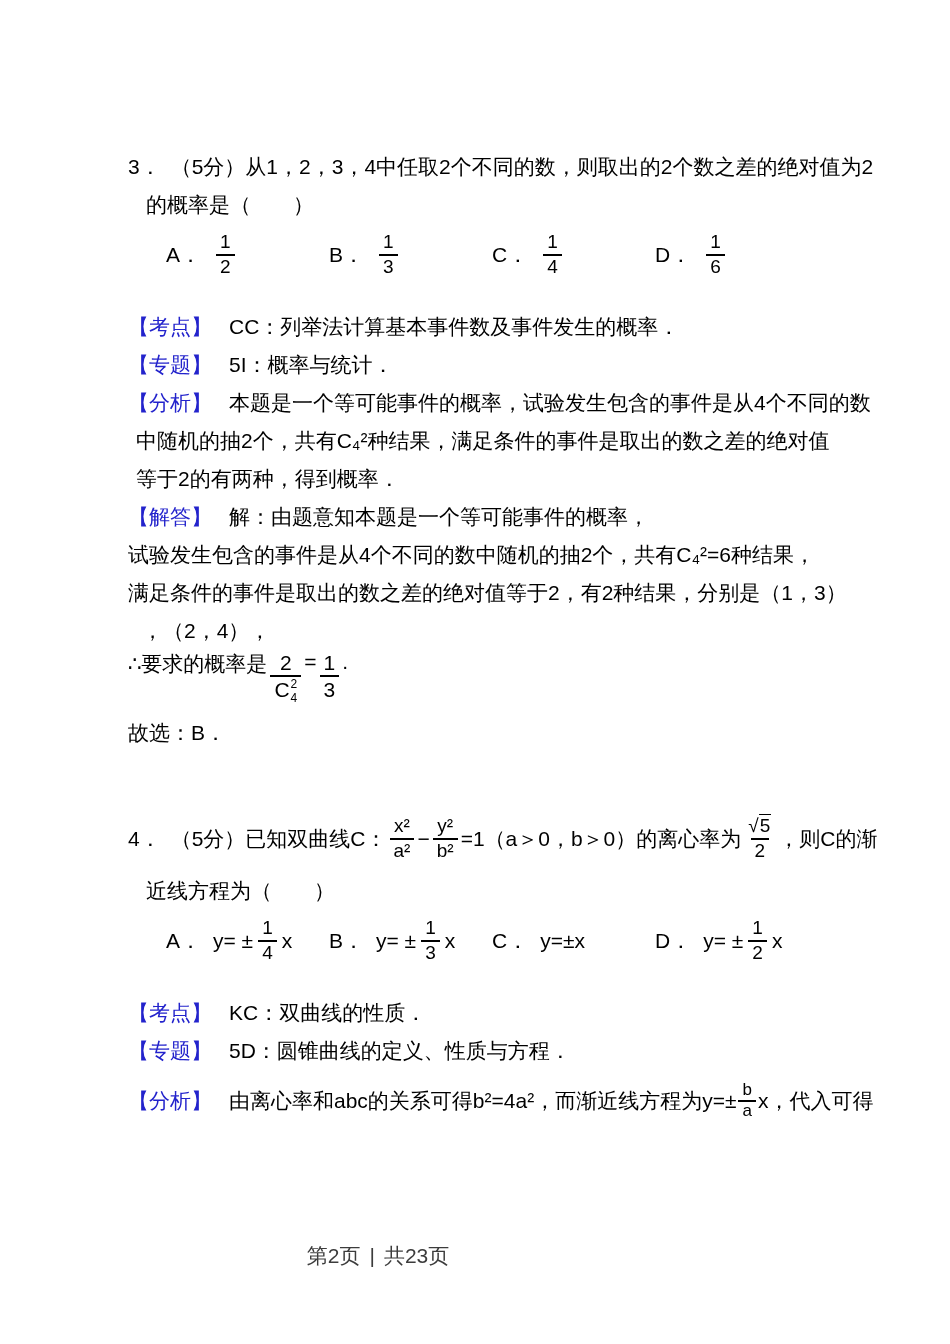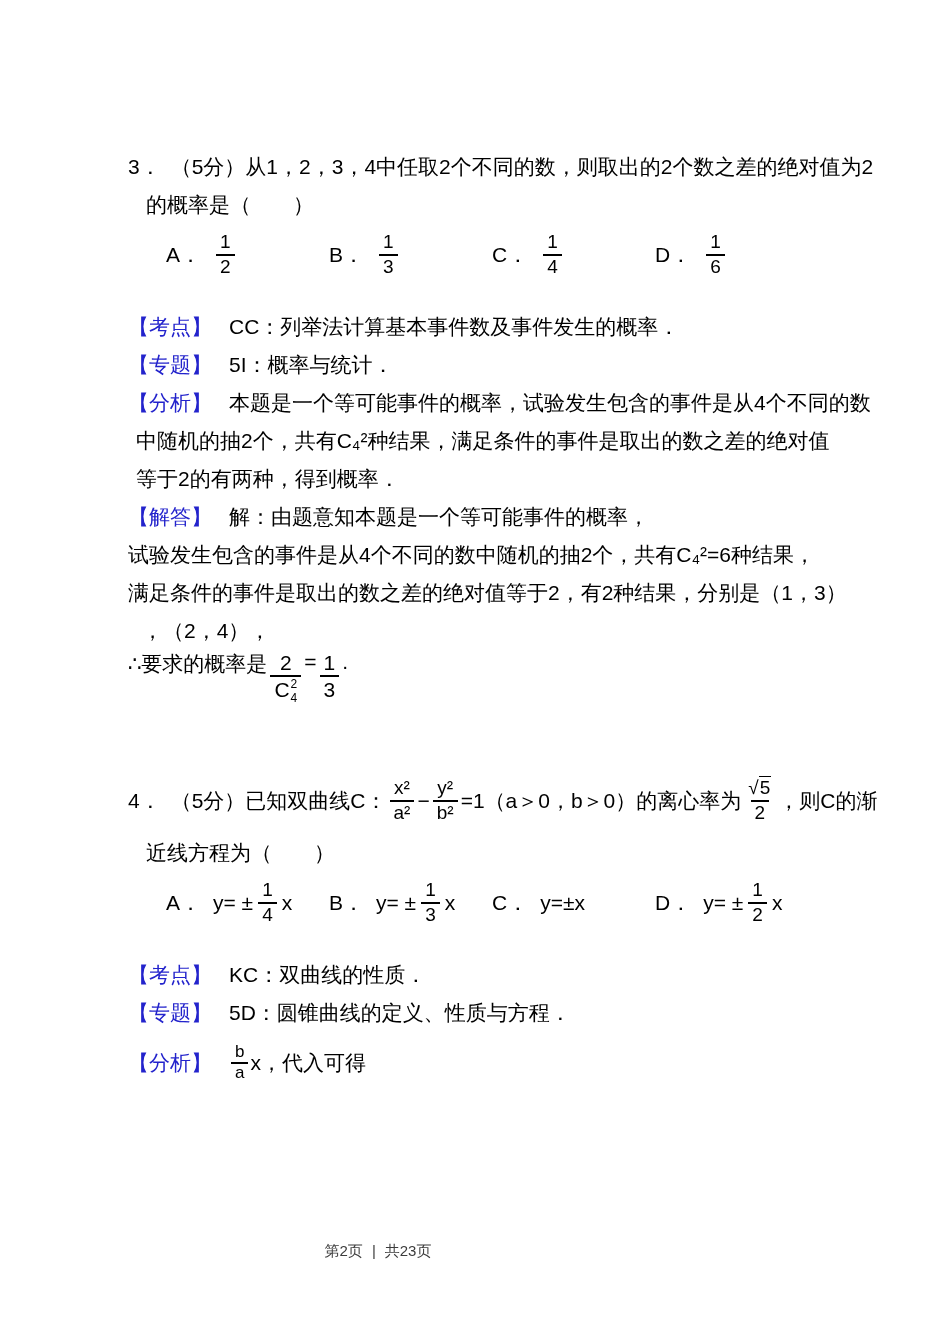--- a/index.html
+++ b/index.html
@@ -61,21 +61,21 @@
   .stem-tall > span { flex: 0 0 auto; }
   .formula-inline { display: flex; align-items: center; height: 62px; line-height: normal; }
   .formula-inline > span { flex: 0 0 auto; }
 
   .q4 { margin-top: 54px; }
 
   .footer {
     position: absolute;
     top: 1242px; left: 0; width: 756px;
     text-align: center;
-    font-size: 15px;
+    font-size: 21px;
     color: var(--footer-text, #3c3c3c);
   }
   .fsep { margin: 0 9px; font-weight: 300; }
 </style>
 </head>
 <body>
 
 <div class="page">
   <main class="content">
 
@@ -147,20 +147,21 @@
               </span></span>
         </span>
         <span>=</span>
         <span class="frac big">
             <span class="fnum">1</span>
             <span class="fden">3</span>
           </span>
         <span>.</span>
       </div>
 
+      <div class="line">故选：B．</div>
 
     </section>
 
     <section class="q4">
       <div class="stem-tall">
         <span class="qnum">4．</span>
         <span>（5分）已知双曲线C：</span>
         <span class="frac">
             <span class="fnum">x²</span>
             <span class="fden">a²</span>
@@ -215,20 +216,21 @@
       </div>
 
       <div class="line">
         <span class="tag">【考点】</span><span>KC：双曲线的性质．</span>
       </div>
       <div class="line">
         <span class="tag">【专题】</span><span>5D：圆锥曲线的定义、性质与方程．</span>
       </div>
       <div class="formula-inline">
         <span class="tag">【分析】</span>
+        <span>由离心率和abc的关系可得b²=4a²，而渐近线方程为y=±</span>
         <span class="frac small">
             <span class="fnum">b</span>
             <span class="fden">a</span>
           </span>
         <span>x，代入可得</span>
       </div>
     </section>
   </main>
 
   <footer class="footer">

